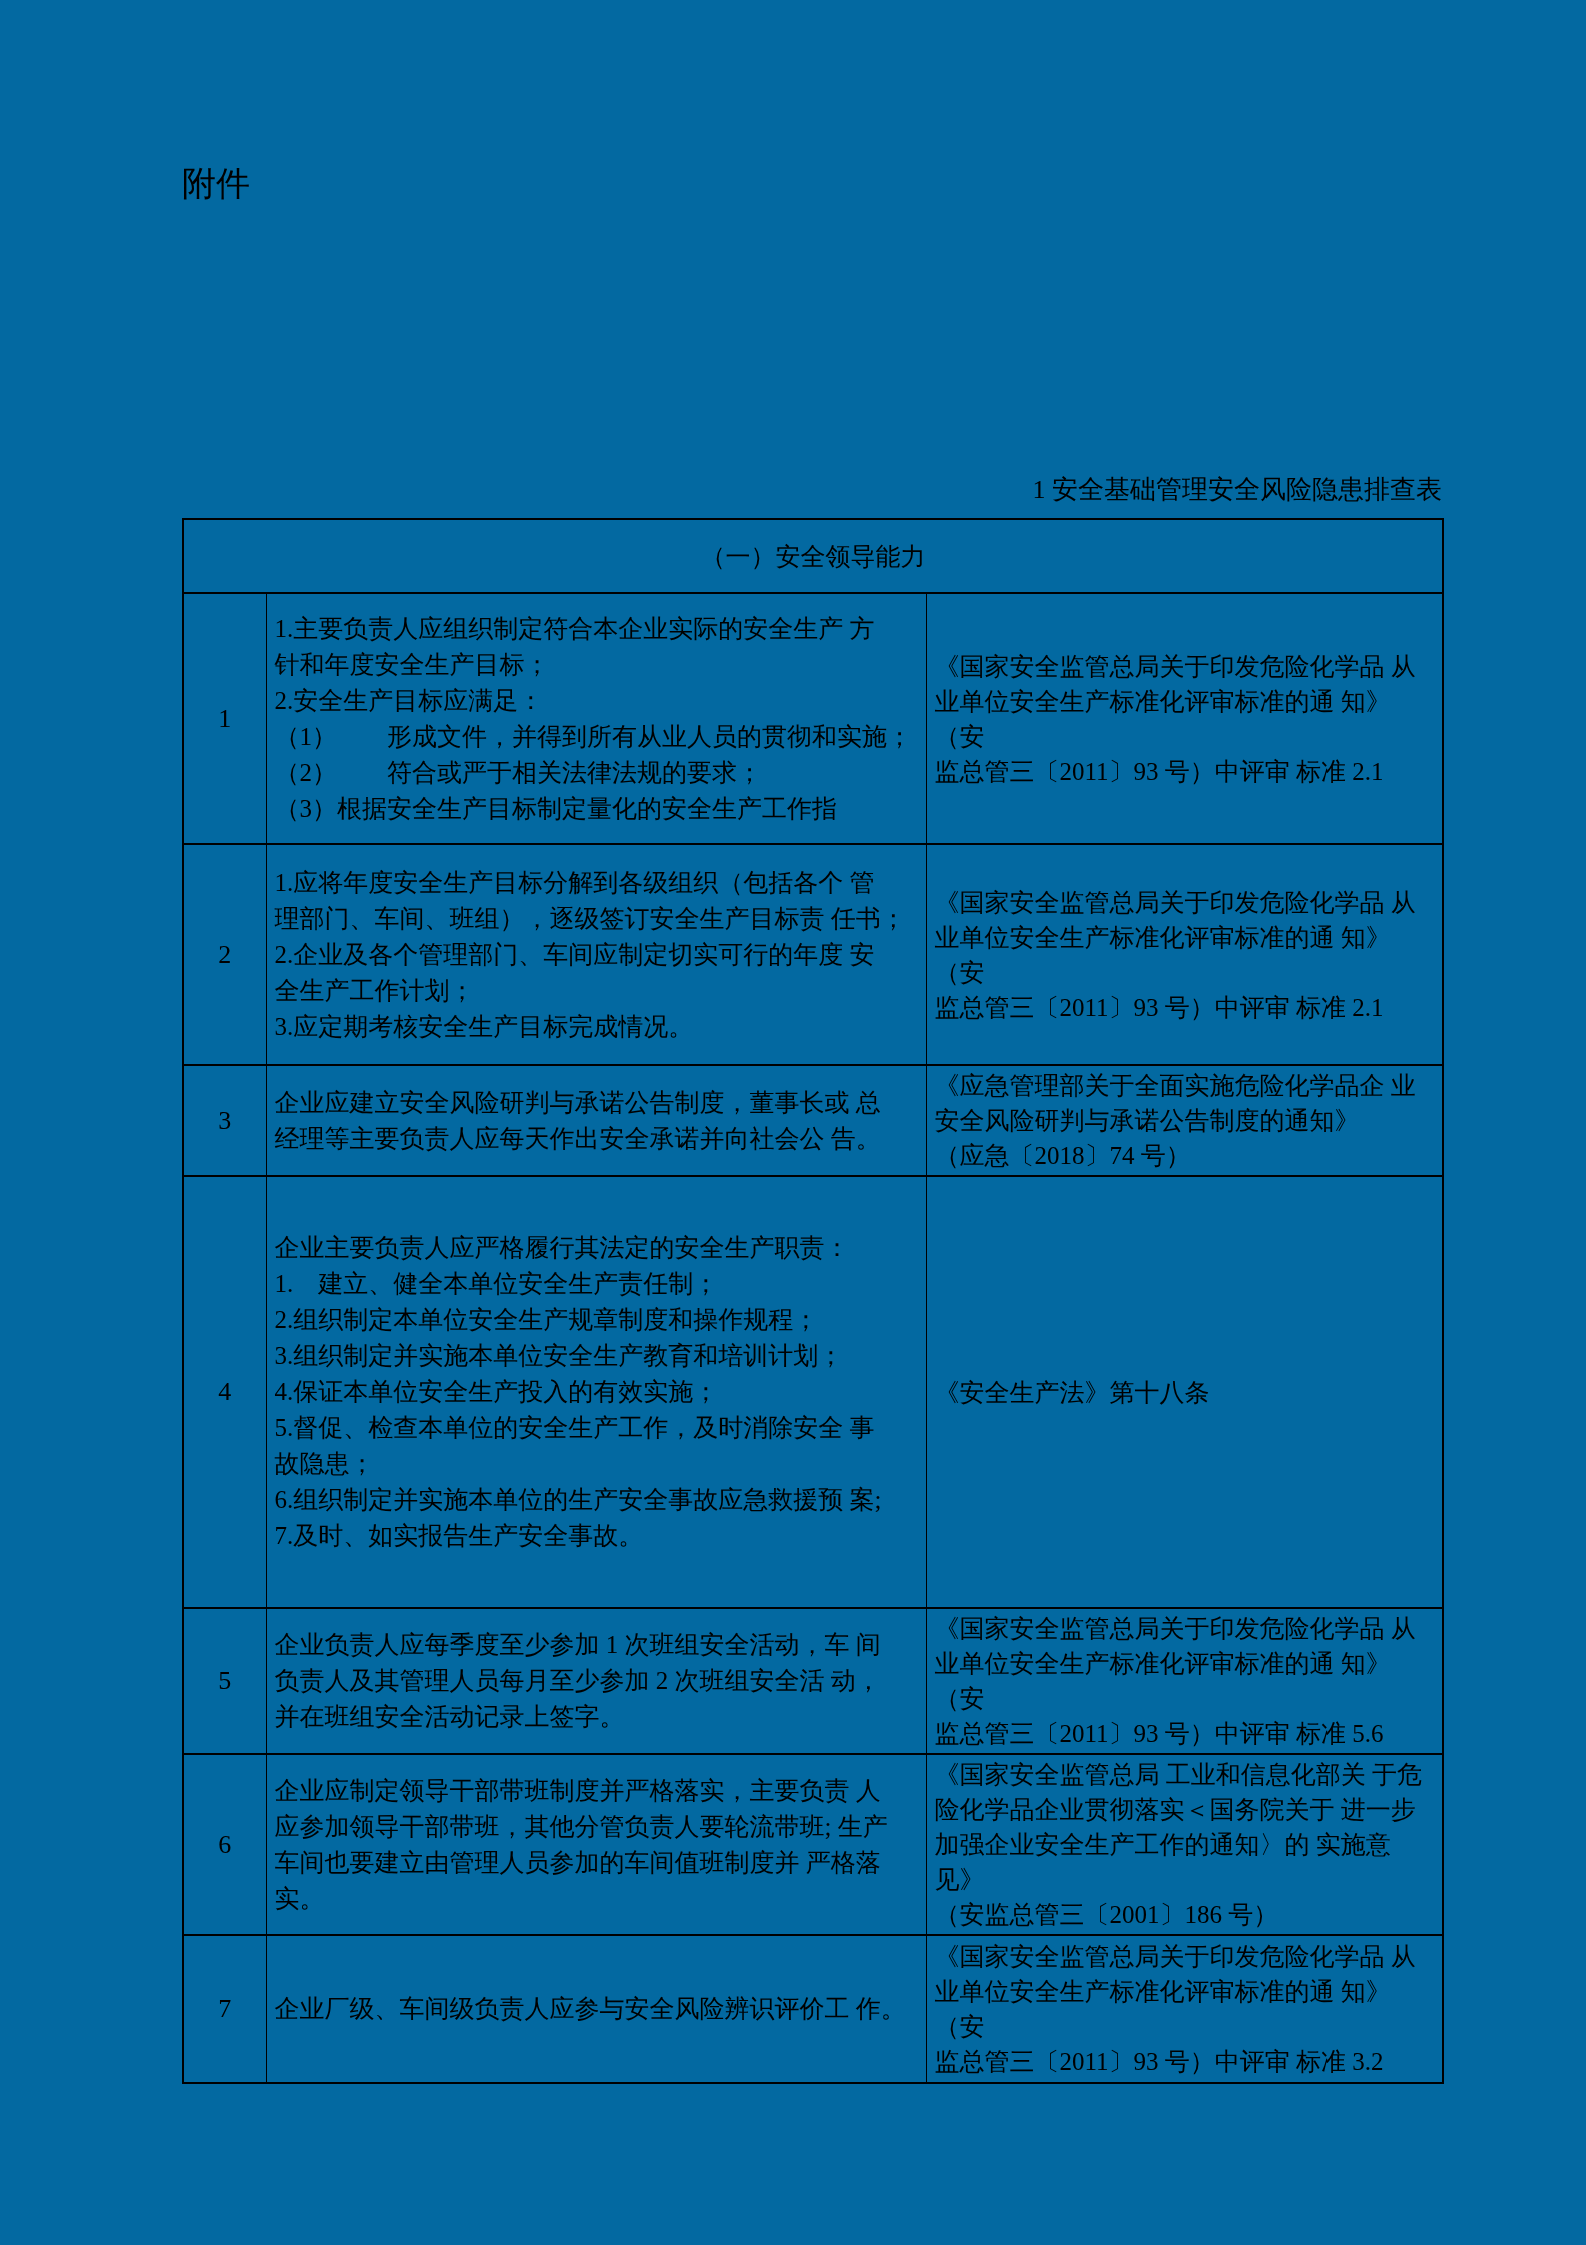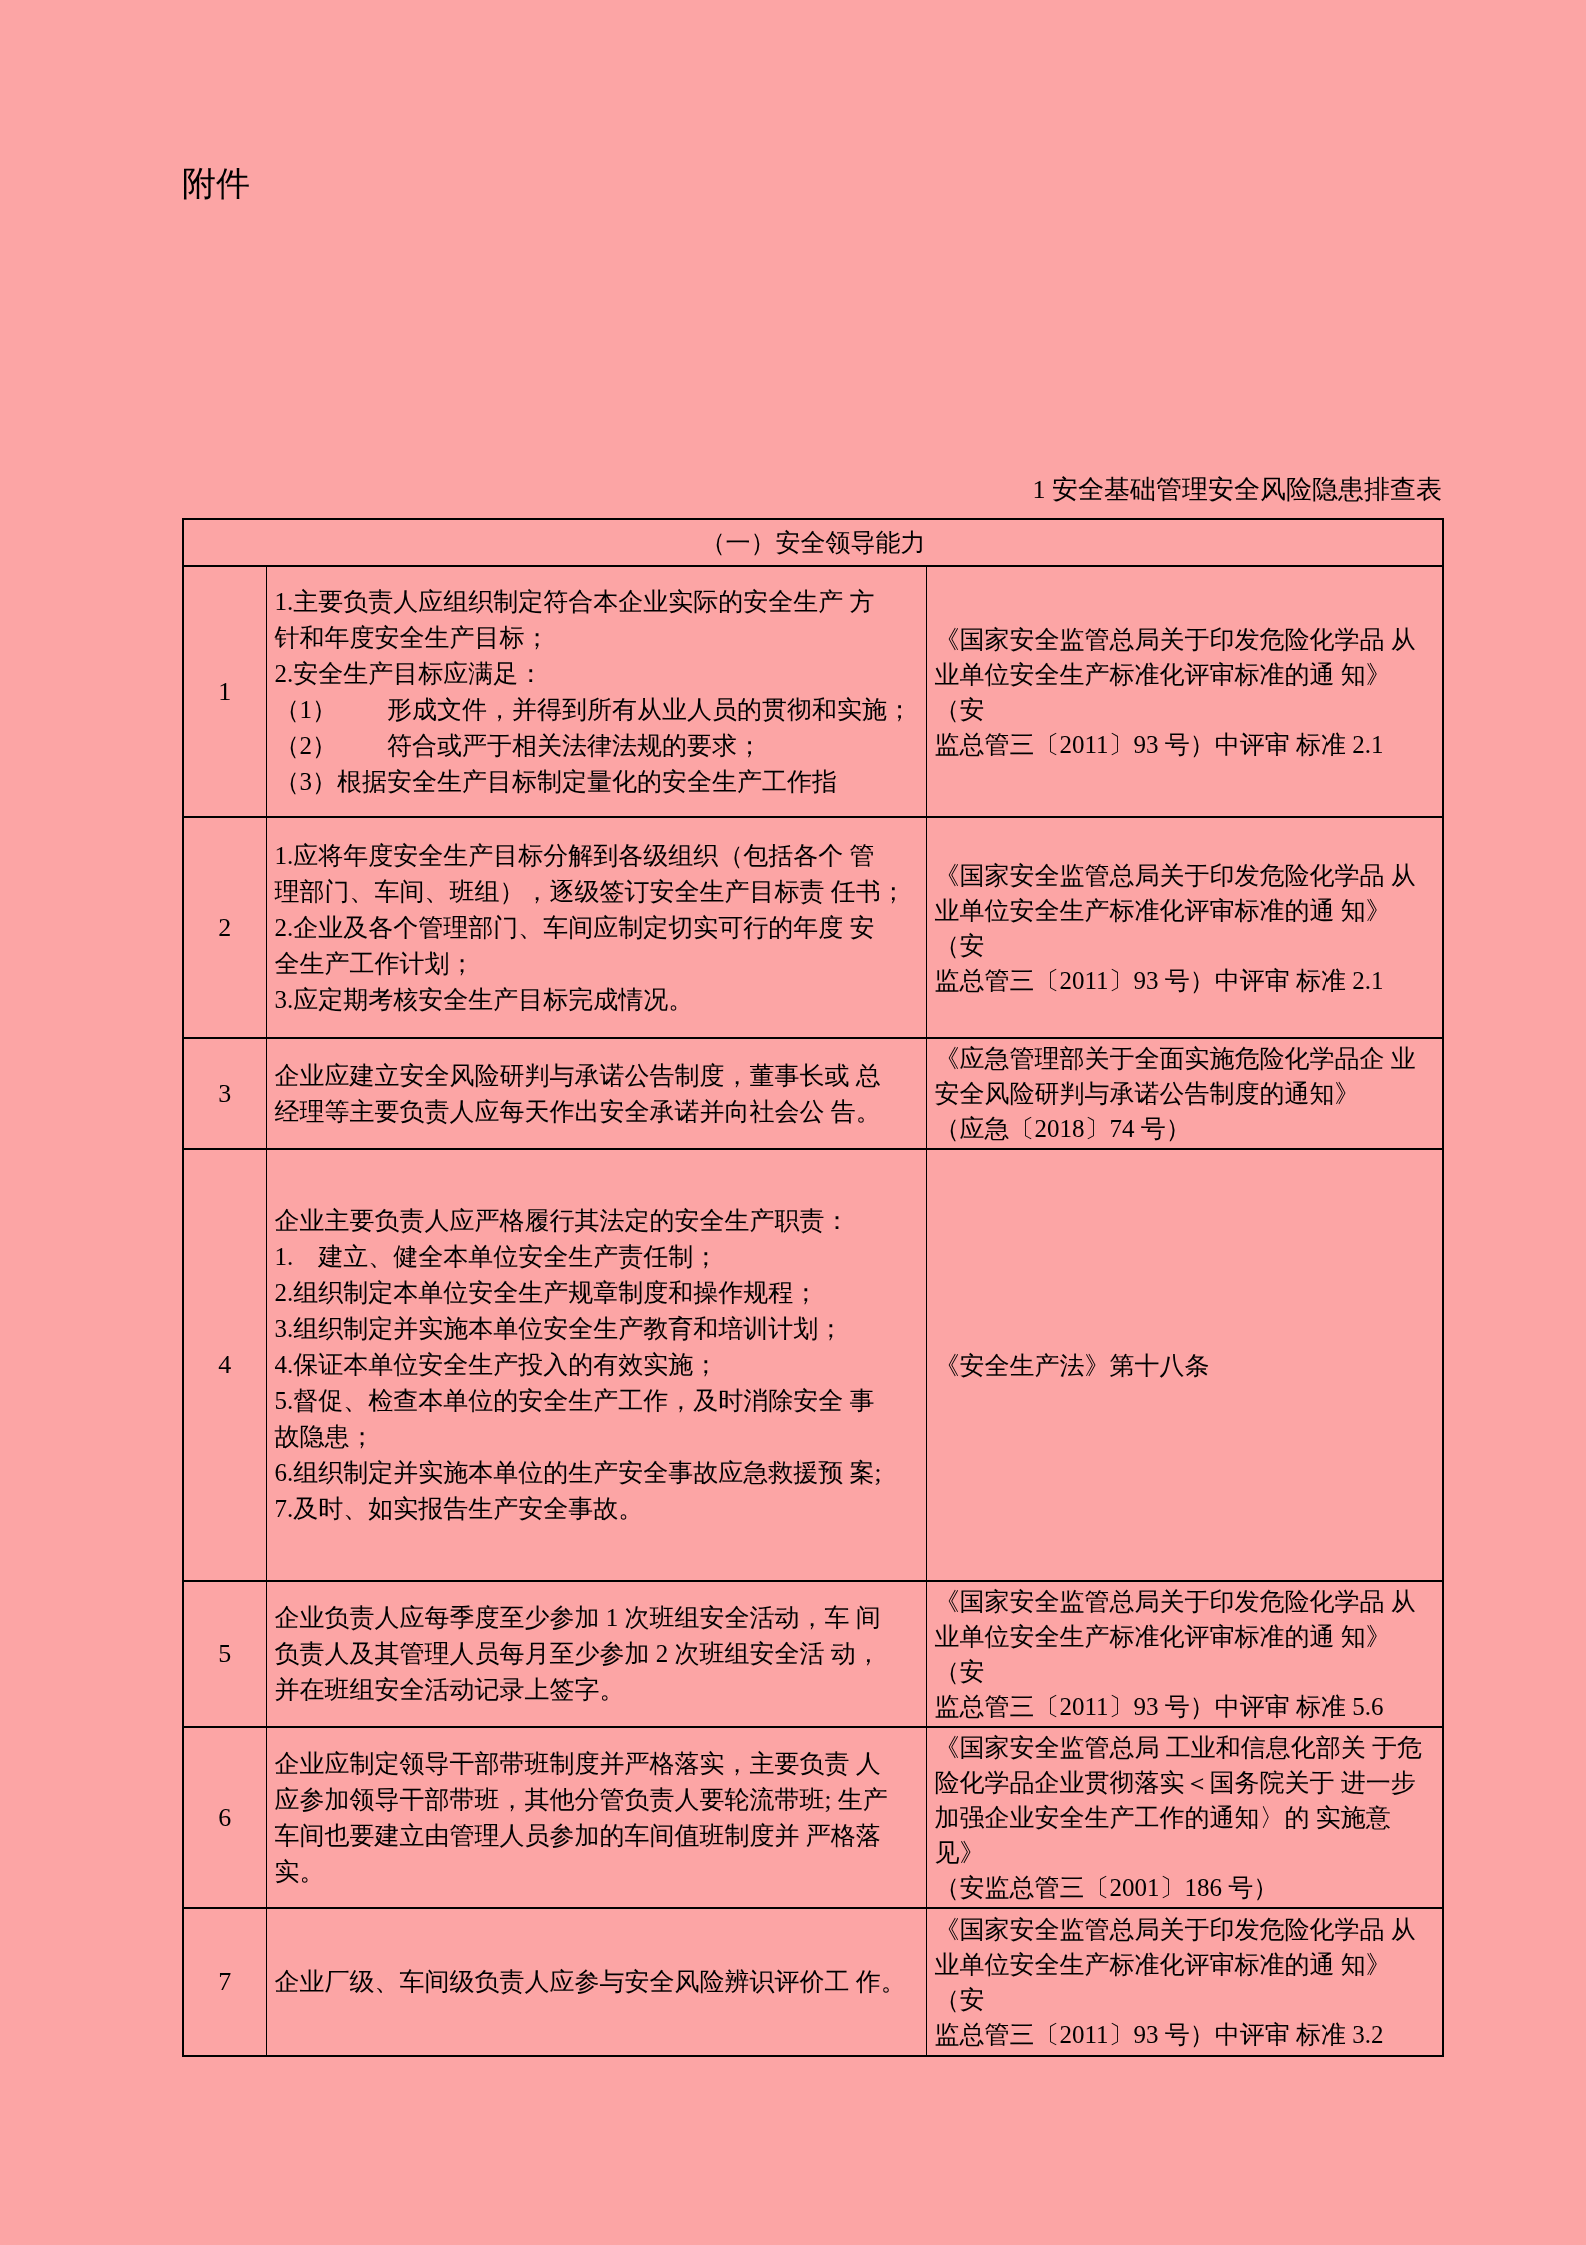--- a/index.html
+++ b/index.html
@@ -1,19 +1,19 @@
 <!DOCTYPE html>
 <html><head>
 <meta charset="utf-8">
 <style>
   html,body{margin:0;padding:0;background:#888;}
   .page{
     position:relative;
     width:1586px;height:2245px;
-    background:#fca5a5;
+    background:#0369a1;
     font-family:"Liberation Serif","DejaVu Serif",serif;
     color:#000;
     overflow:hidden;
   }
   .attachment{
     position:absolute;left:182px;top:162px;
     font-size:34px;line-height:44px;
   }
   .doc-title{
     position:absolute;left:182px;top:292px;width:1260px;
@@ -63,21 +63,21 @@
   td.c-basis{
     font-size:25px;
   }
   td.c-basis .txt{
     white-space:pre-line;
     line-height:35px;
     text-align:left;
   }
   
   tr.hdr     {height:65px;}
-  tr.section {height:47px;}
+  tr.section {height:74px;}
   tr.r1{height:251px;}
   tr.r2{height:221px;}
   tr.r3{height:108px;}
   tr.r4{height:432px;}
   tr.r5{height:145px;}
   tr.r6{height:147px;}
   tr.r7{height:148px;}
 </style>
 </head>
 <body>

